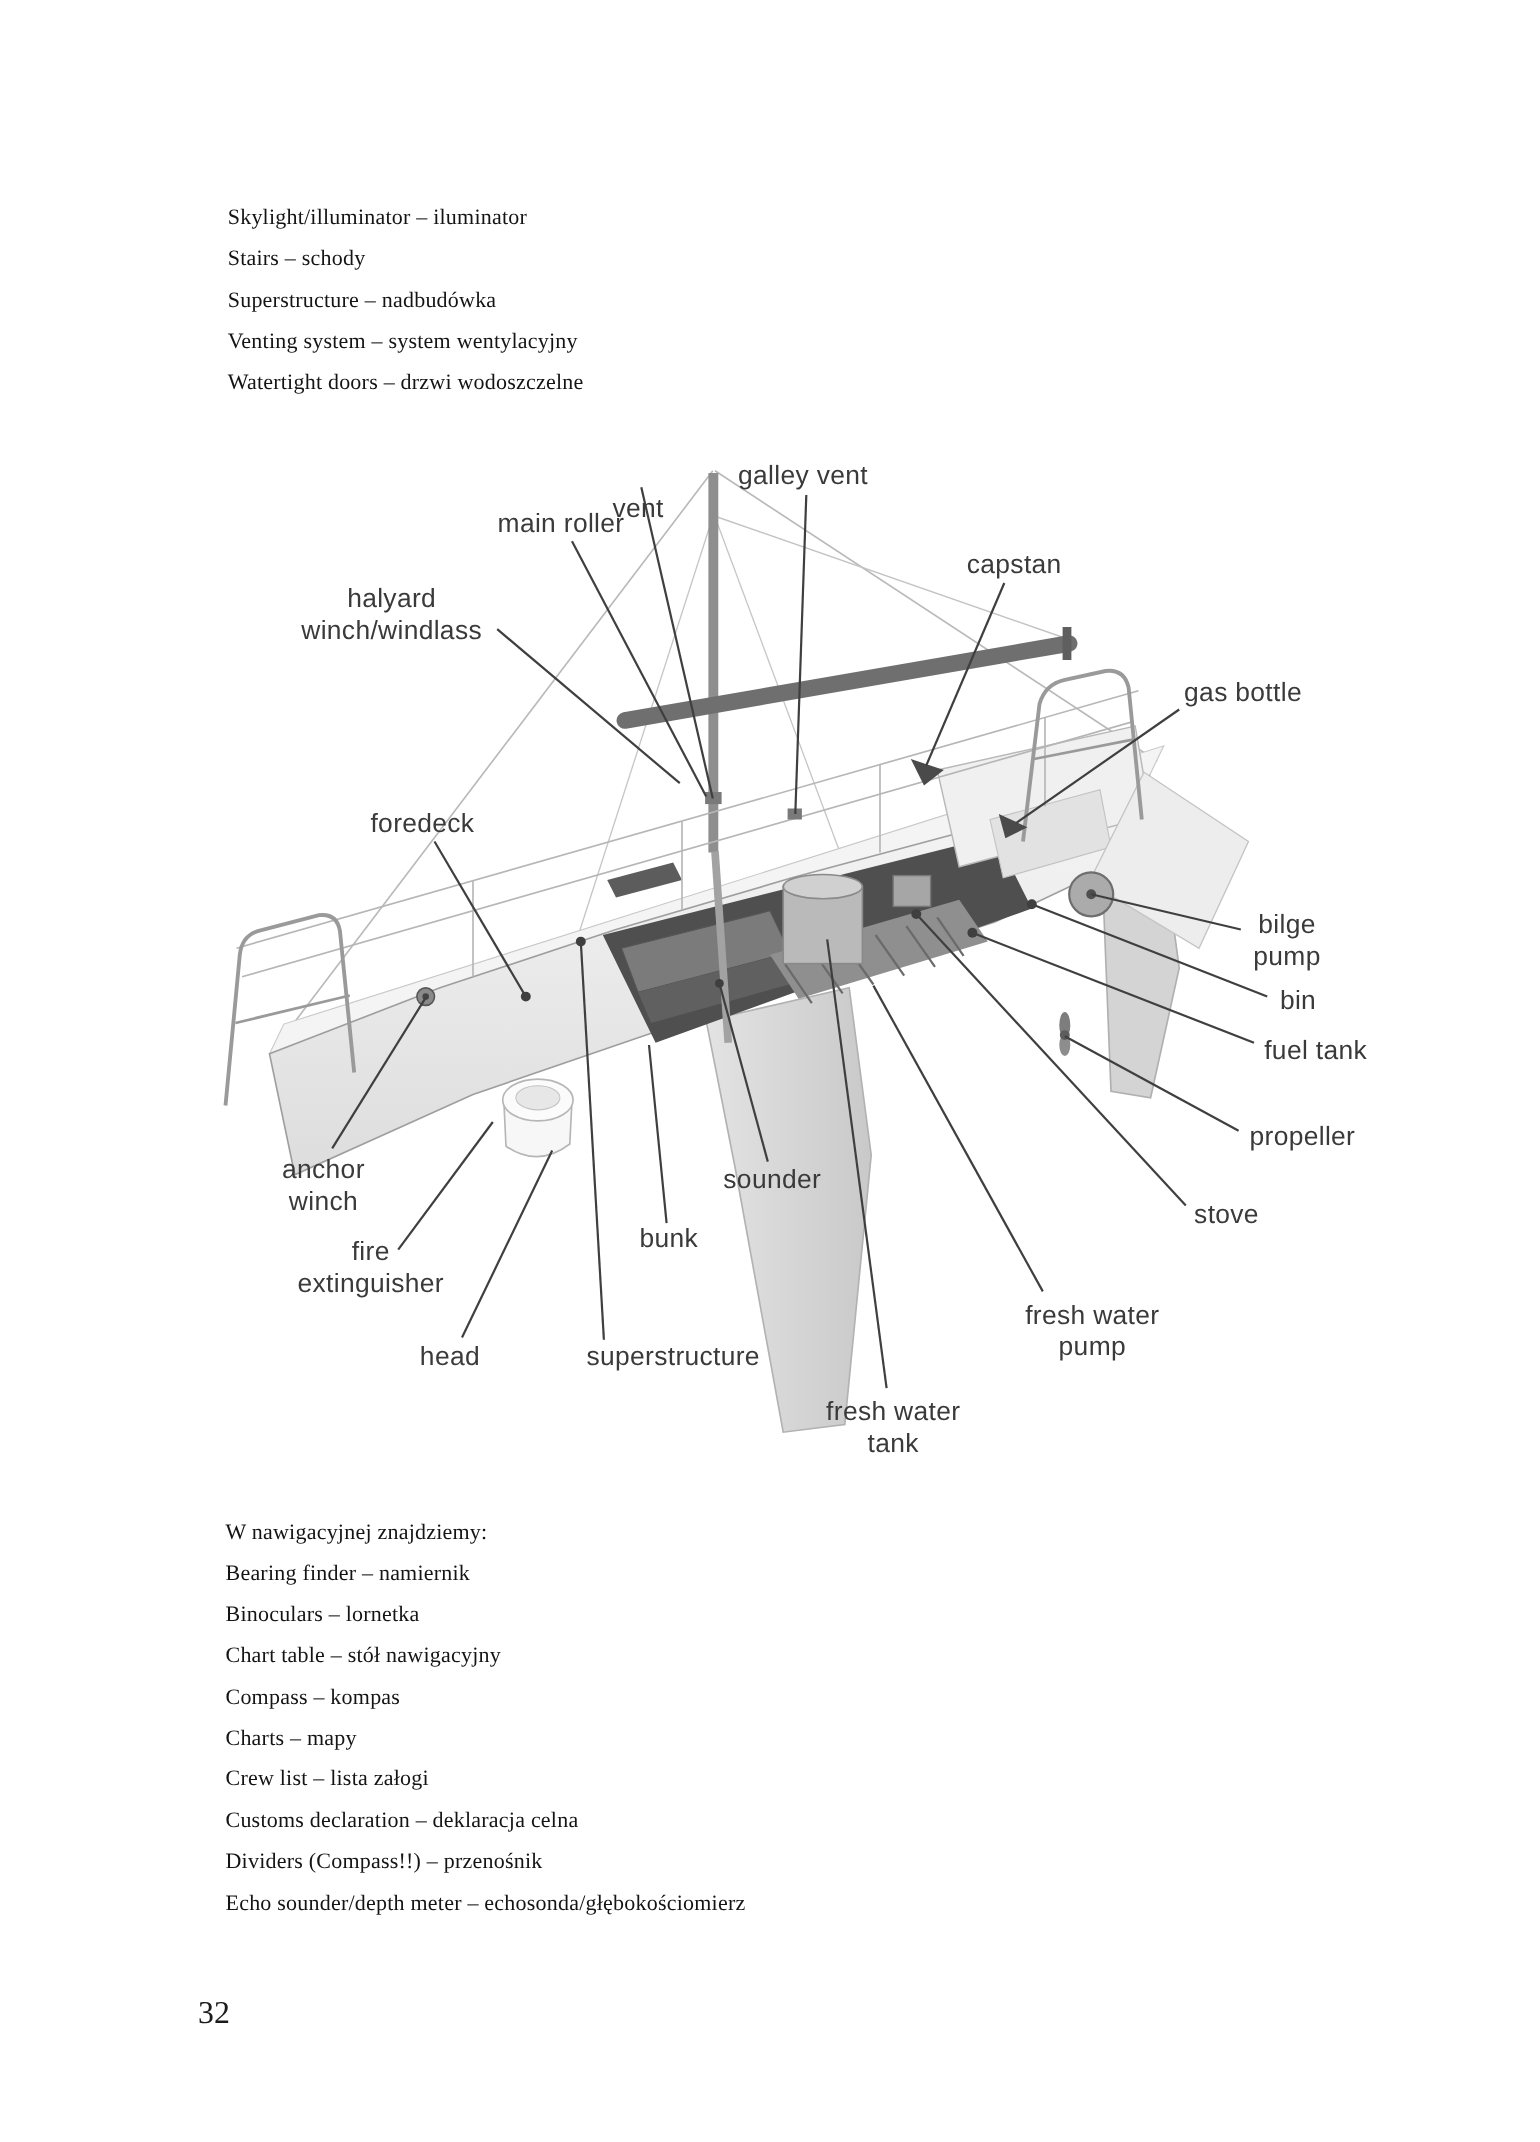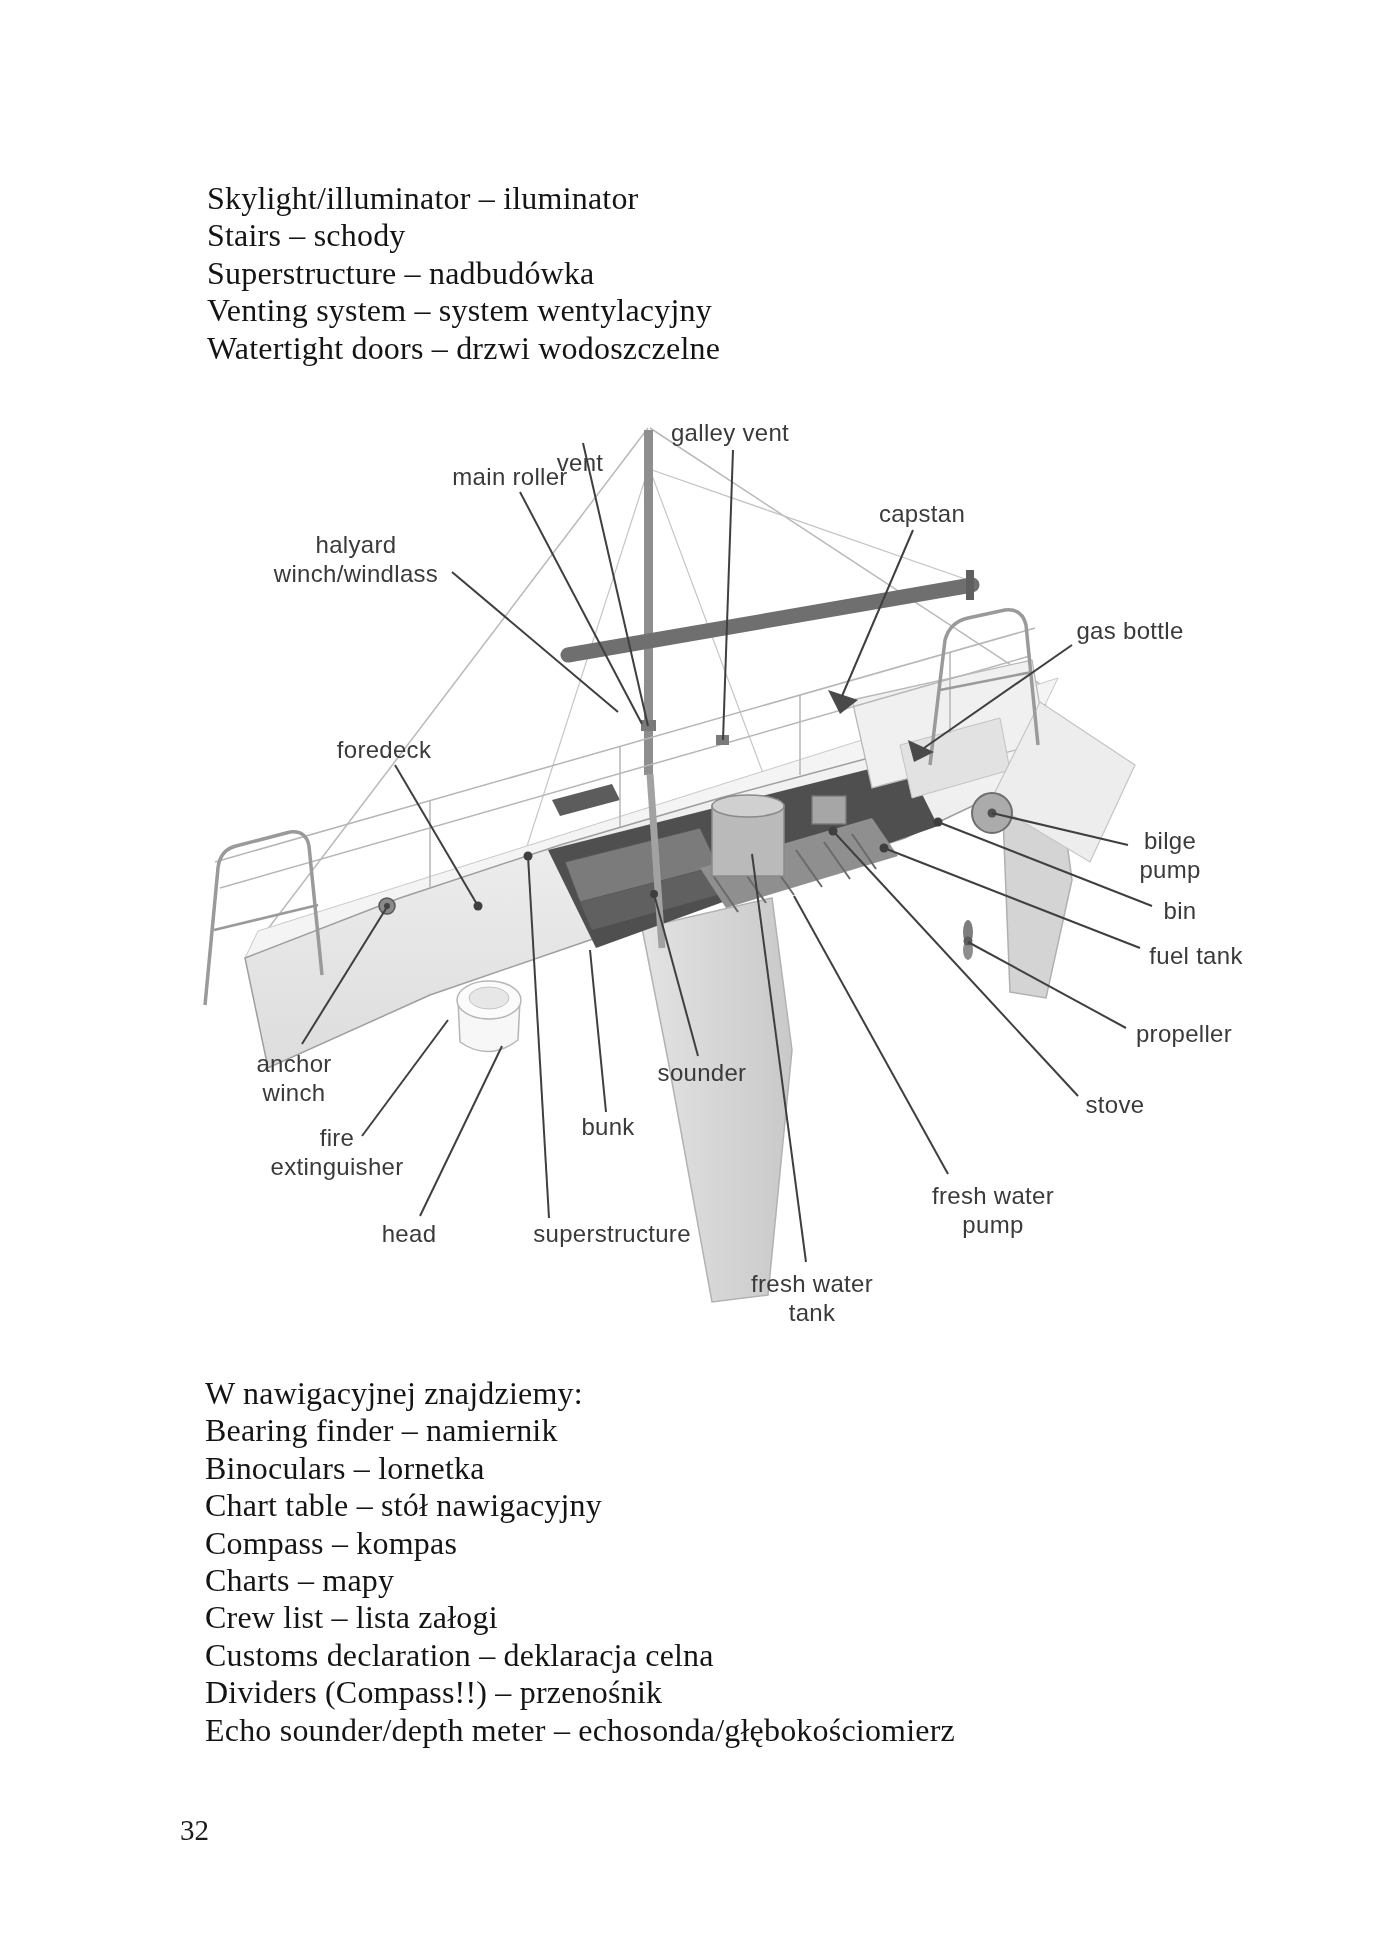--- a/index.html
+++ b/index.html
@@ -8,21 +8,21 @@
     background: #ffffff;
     font-family: "Liberation Serif", serif;
     position: relative;
     overflow: hidden;
   }
   .page { position: absolute; inset: 0; }
 
   .vocab-list {
     position: absolute;
     left: 207px;
-    font-size: 32px;
+    font-size: 20px;
     line-height: 37.4px;
     color: #141414;
     letter-spacing: 0.2px;
   }
   .vocab-list .line { white-space: nowrap; }
   #top-list { top: 180px; }
   #bottom-list { top: 1375px; left: 205px; }
 
   .diagram-svg { position: absolute; left: 0; top: 0; }
 

